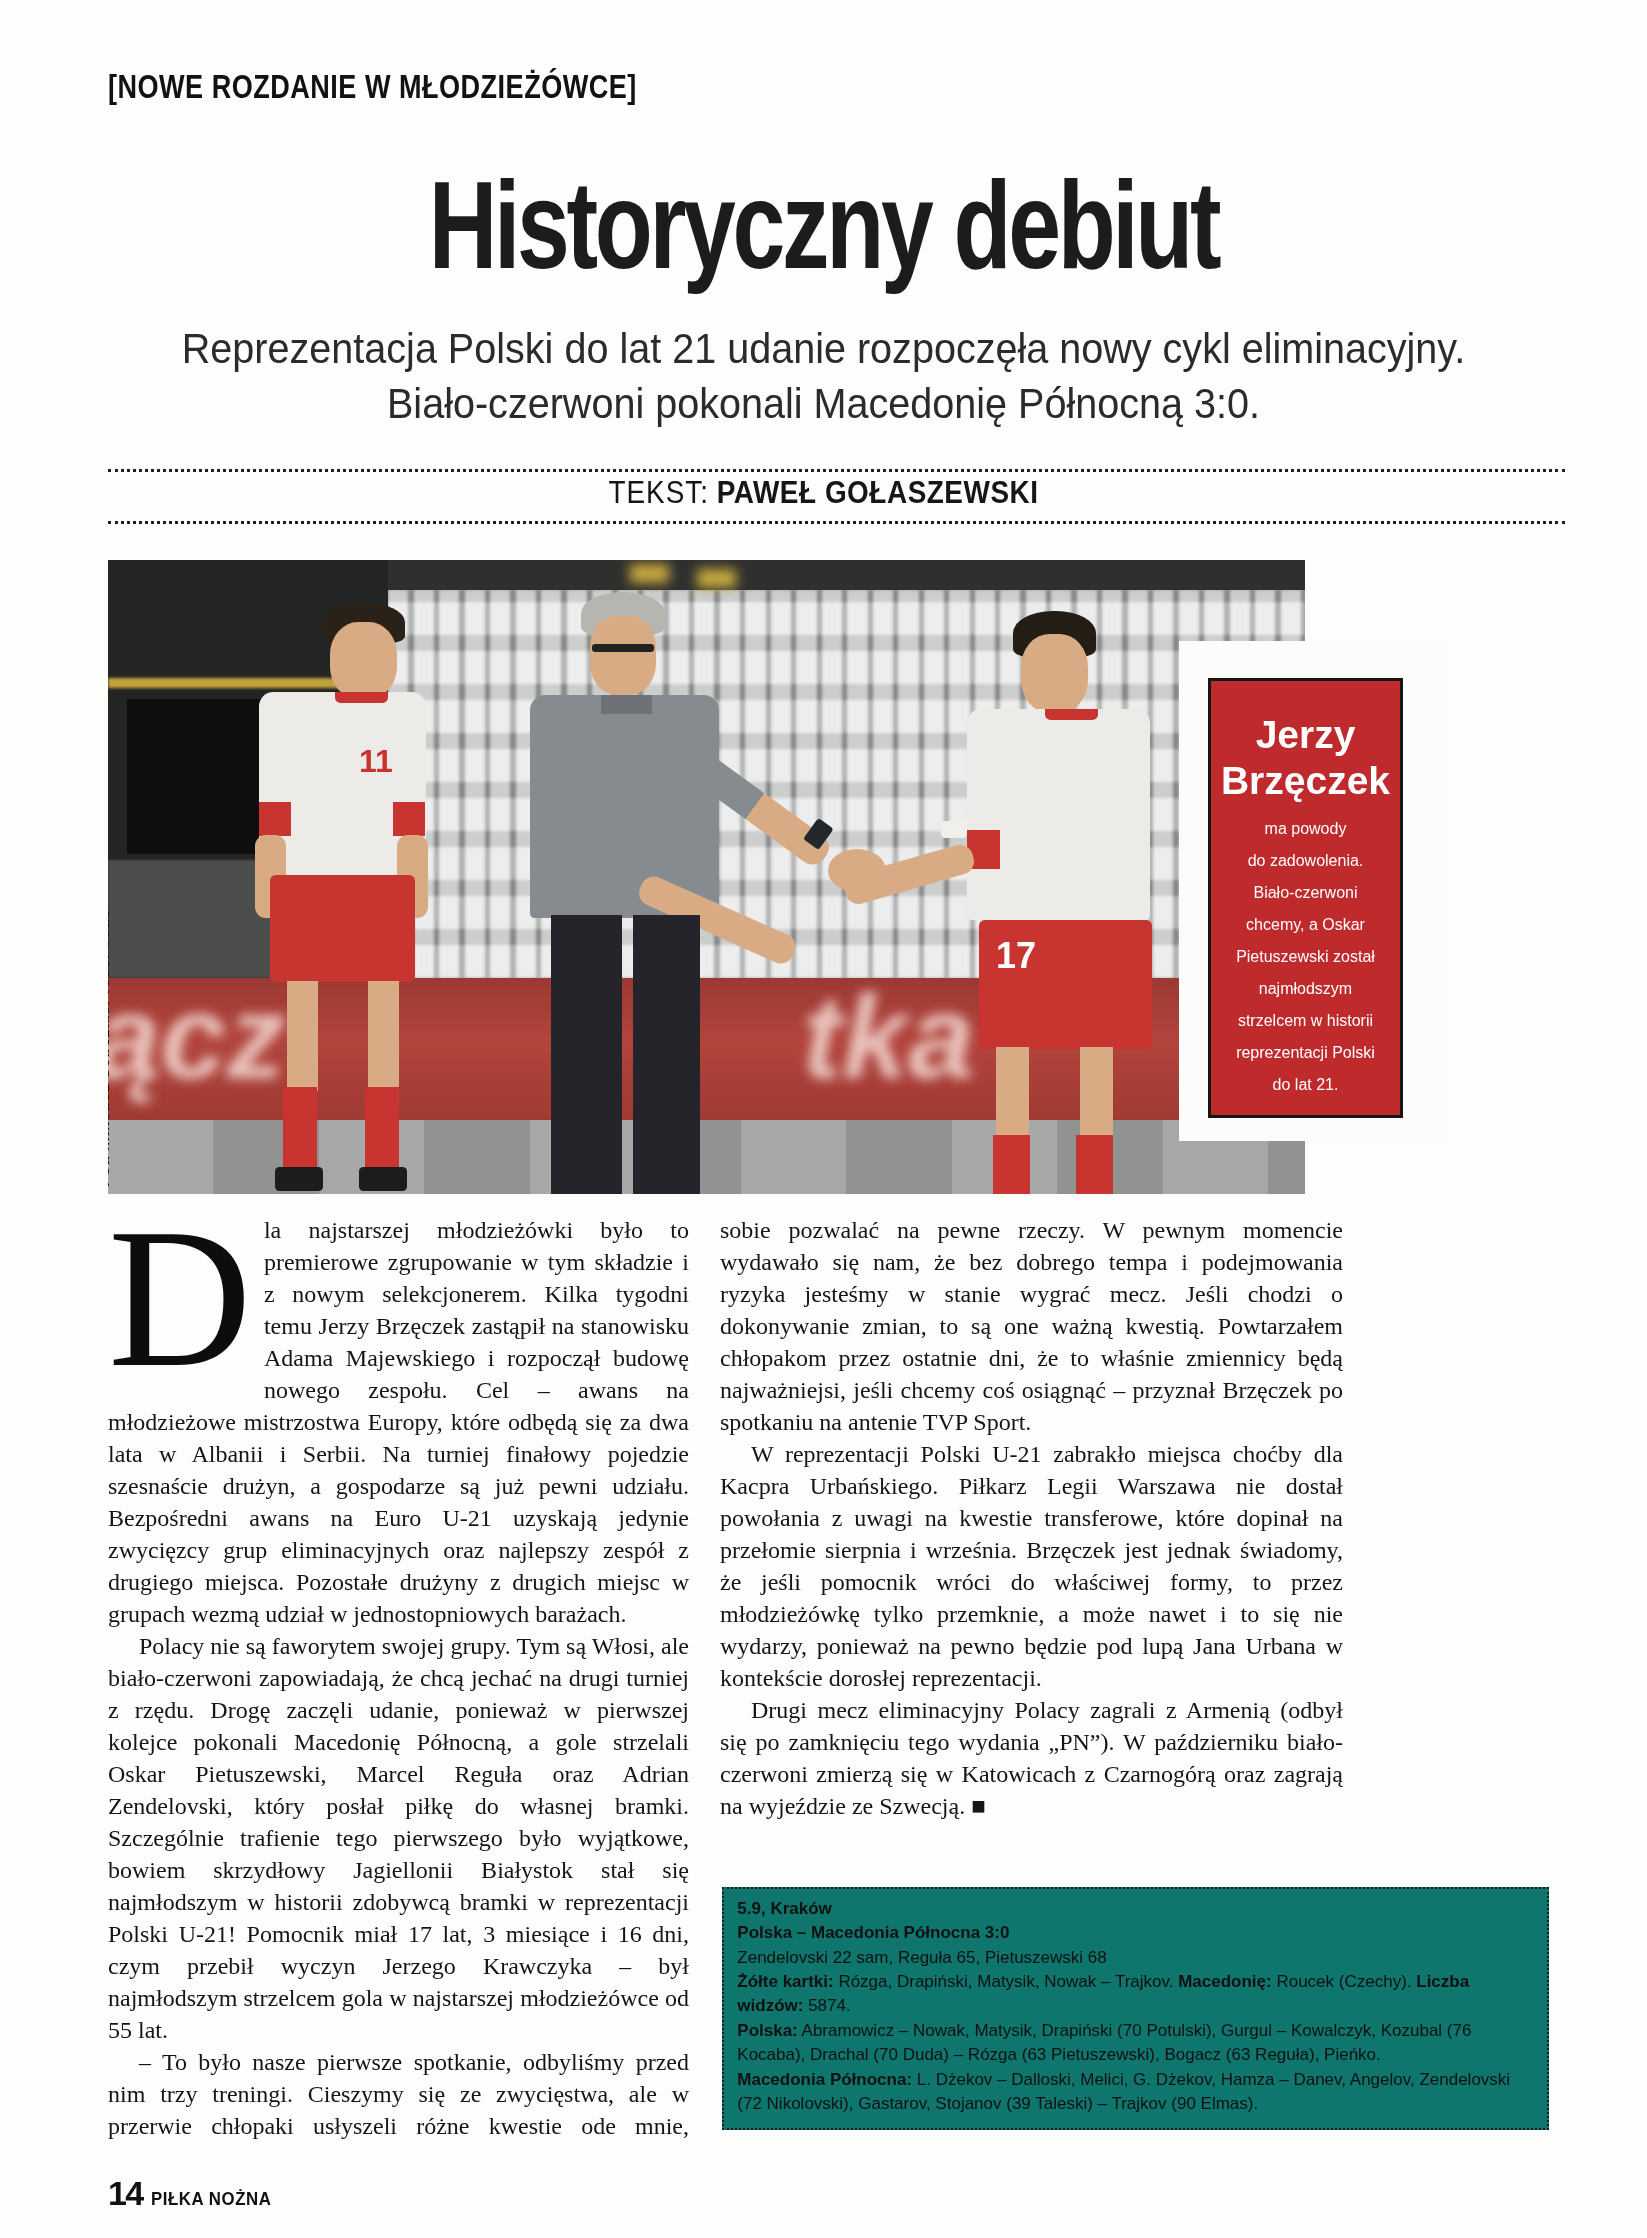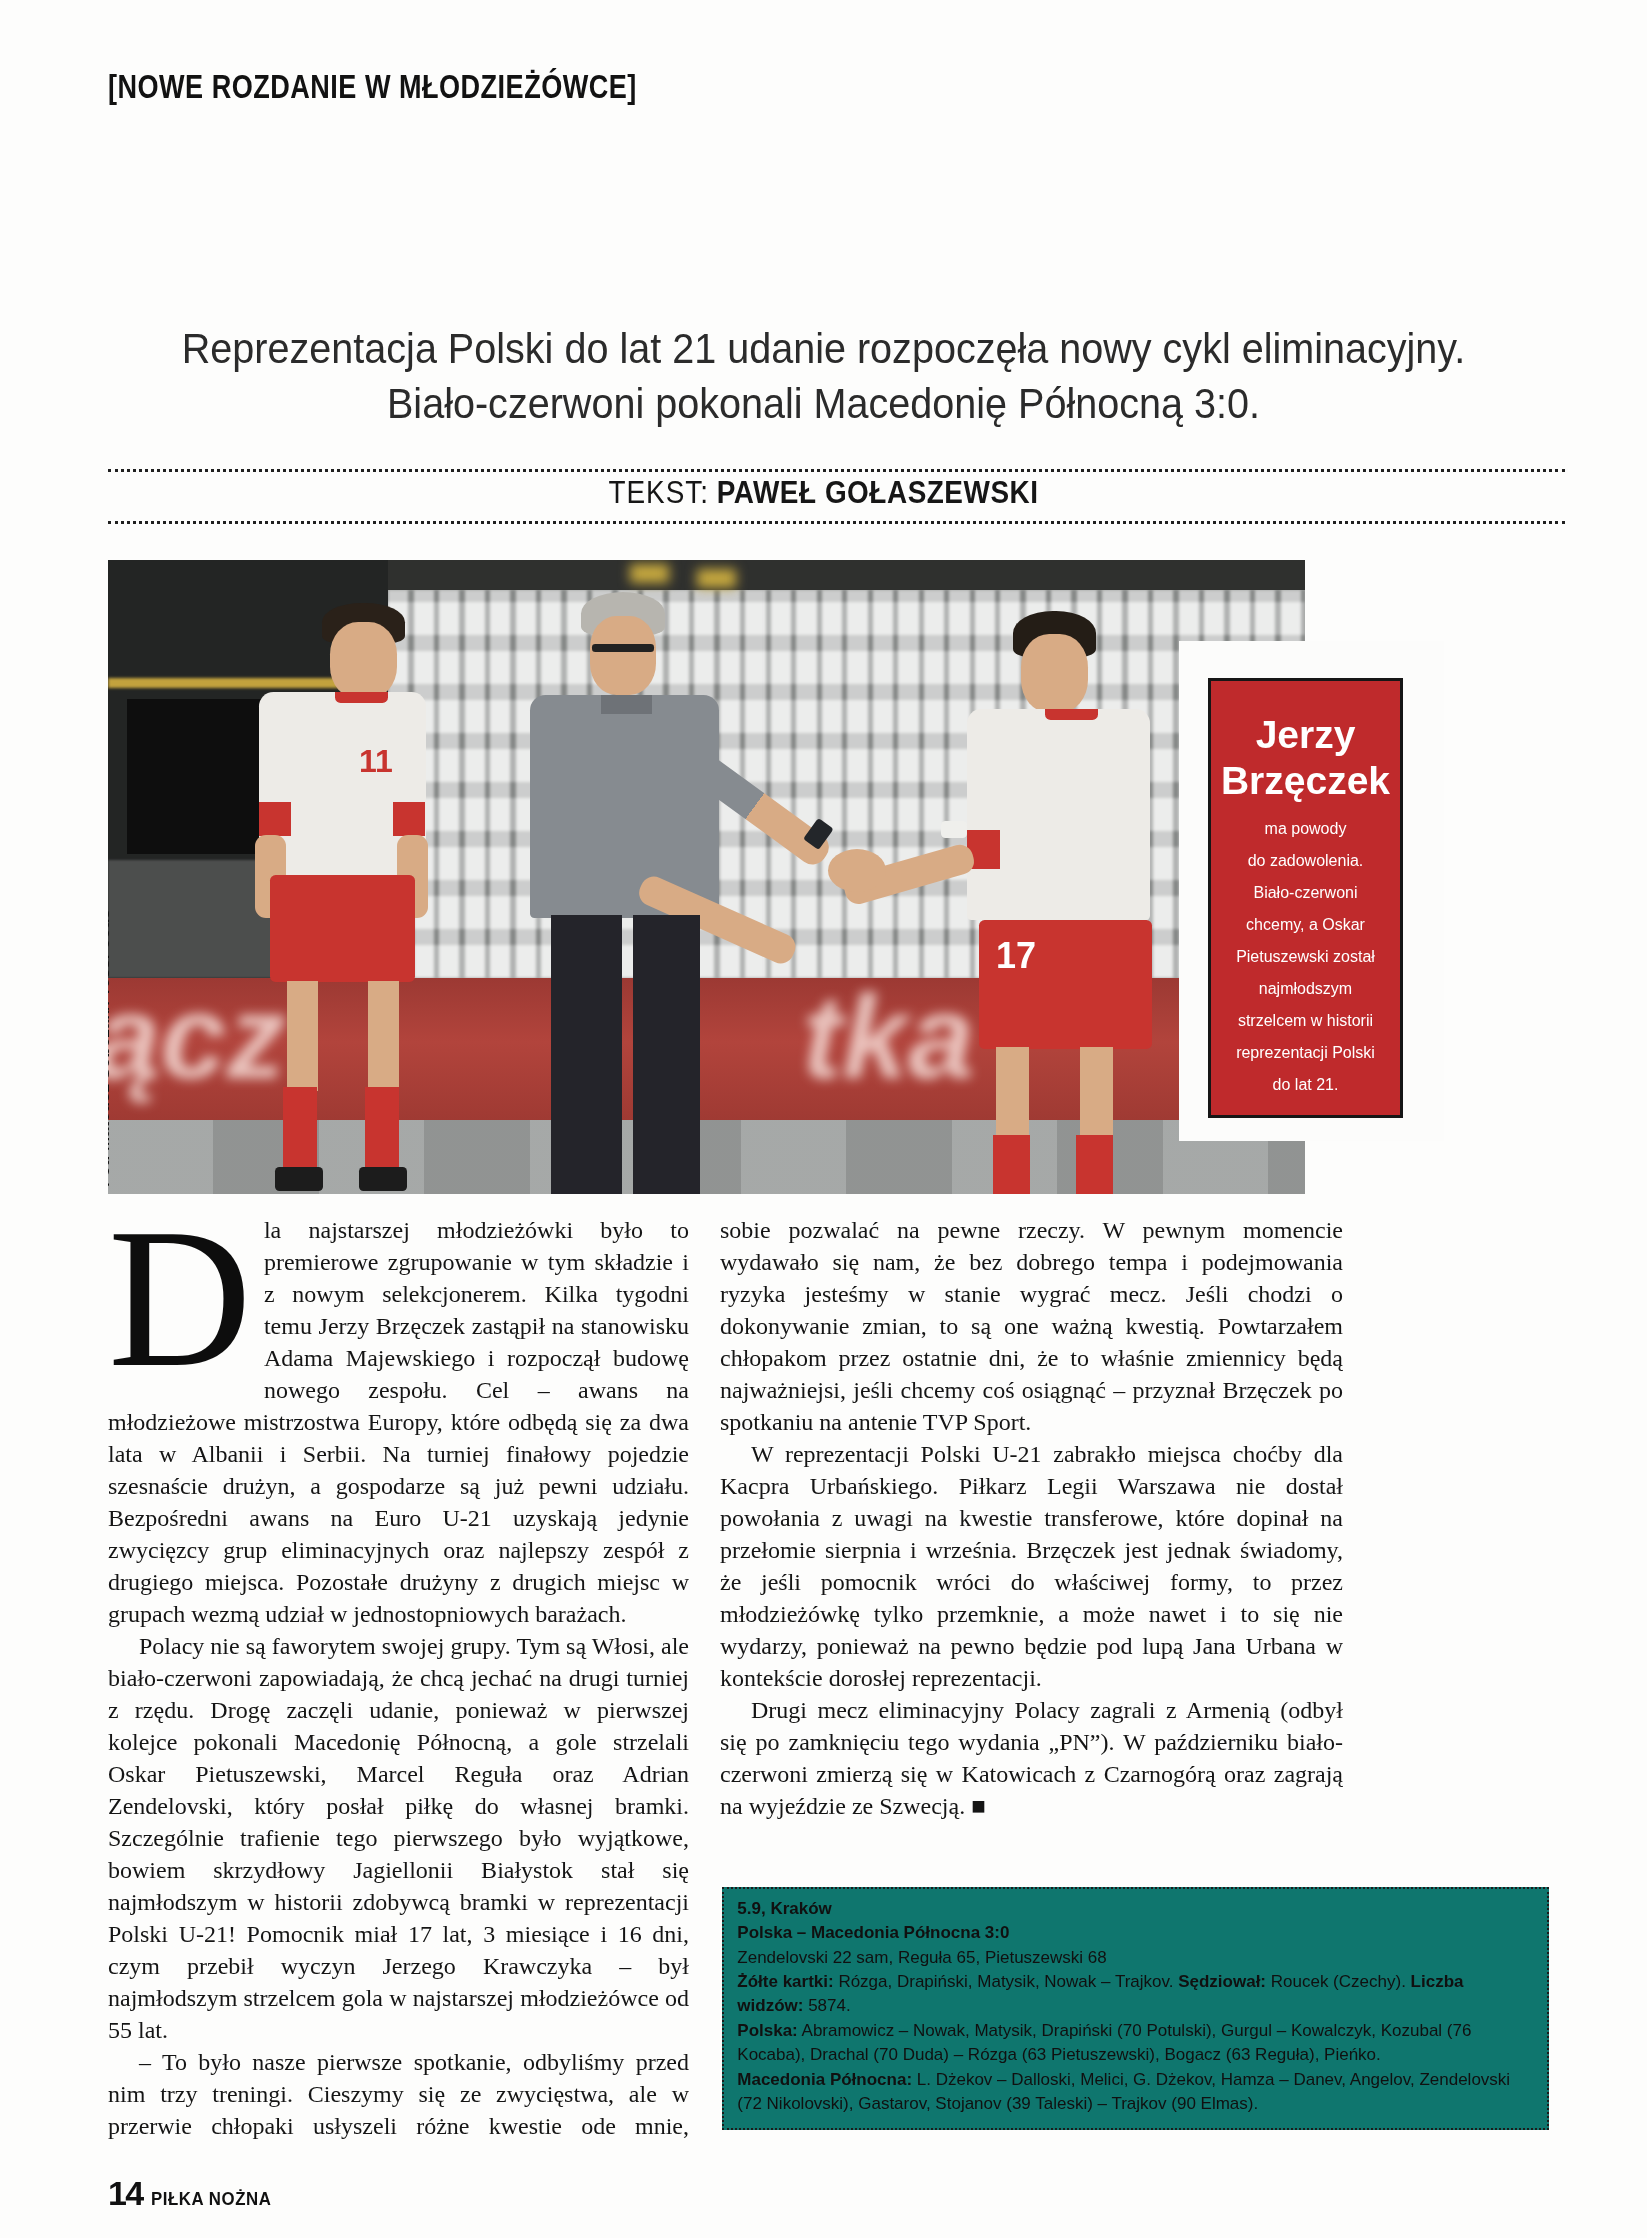--- a/index.html
+++ b/index.html
@@ -78,20 +78,23 @@
      font-family:"Liberation Sans",sans-serif;color:#111;}
   .pageno{font-size:34px;font-weight:700;letter-spacing:-1.7px;}
   .mag{font-size:18.3px;font-weight:700;letter-spacing:0.6px;transform:scaleX(.92);transform-origin:left;}
 </style>
 </head>
 <body>
 
 <div class="page">
 
   <div class="kicker">[NOWE ROZDANIE W MŁODZIEŻÓWCE]</div>
+  <div class="headline-wrap">
+    <span class="headline">Historyczny debiut</span>
+  </div>
   <div class="subtitle">
     <div>Reprezentacja Polski do lat 21 udanie rozpoczęła nowy cykl eliminacyjny.</div>
     <div>Biało-czerwoni pokonali Macedonię Północną 3:0.</div>
   </div>
   <div class="dotrule rule-a"></div>
   <div class="byline">
     <span class="lbl">TEKST:</span>
     <span class="aut">PAWEŁ GOŁASZEWSKI</span>
   </div>
   <div class="dotrule rule-b"></div>
@@ -193,21 +196,21 @@
   <div class="col col2">
       <p>sobie pozwalać na pewne rzeczy. W pewnym momencie wydawało się nam, że bez dobrego tempa i podejmowania ryzyka jesteśmy w stanie wygrać mecz. Jeśli chodzi o dokonywanie zmian, to są one ważną kwestią. Powtarzałem chłopakom przez ostatnie dni, że to właśnie zmiennicy będą najważniejsi, jeśli chcemy coś osiągnąć – przyznał Brzęczek po spotkaniu na antenie TVP Sport.</p>
       <p class="ind">W reprezentacji Polski U-21 zabrakło miejsca choćby dla Kacpra Urbańskiego. Piłkarz Legii Warszawa nie dostał powołania z uwagi na kwestie transferowe, które dopinał na przełomie sierpnia i września. Brzęczek jest jednak świadomy, że jeśli pomocnik wróci do właściwej formy, to przez młodzieżówkę tylko przemknie, a może nawet i to się nie wydarzy, ponieważ na pewno będzie pod lupą Jana Urbana w kontekście dorosłej reprezentacji.</p>
       <p class="ind">Drugi mecz eliminacyjny Polacy zagrali z Armenią (odbył się po zamknięciu tego wydania „PN”). W październiku biało-czerwoni zmierzą się w Katowicach z Czarnogórą oraz zagrają na wyjeździe ze Szwecją. ■</p>
     </div>
 
   <div class="matchbox">
       <p class="mline"><b>5.9, Kraków</b></p>
       <p class="mline"><b>Polska – Macedonia Północna 3:0</b></p>
       <p class="mline">Zendelovski 22 sam, Reguła 65, Pietuszewski 68</p>
-      <p class="mline"><b>Żółte kartki:</b> Rózga, Drapiński, Matysik, Nowak – Trajkov. <b>Sędziował:</b> Roucek (Czechy). <b>Liczba widzów:</b> 5874.</p>
+      <p class="mline"><b>Żółte kartki:</b> Rózga, Drapiński, Matysik, Nowak – Trajkov. <b>Macedonię:</b> Roucek (Czechy). <b>Liczba widzów:</b> 5874.</p>
       <p class="mline"><b>Polska:</b> Abramowicz – Nowak, Matysik, Drapiński (70 Potulski), Gurgul – Kowalczyk, Kozubal (76 Kocaba), Drachal (70 Duda) – Rózga (63 Pietuszewski), Bogacz (63 Reguła), Pieńko.</p>
       <p class="mline"><b>Macedonia Północna:</b> L. Dżekov – Dalloski, Melici, G. Dżekov, Hamza – Danev, Angelov, Zendelovski (72 Nikolovski), Gastarov, Stojanov (39 Taleski) – Trajkov (90 Elmas).</p>
     </div>
 
   <div class="footer">
     <span class="pageno">14</span>
     <span class="mag">PIŁKA NOŻNA</span>
   </div>
 
 </div>

